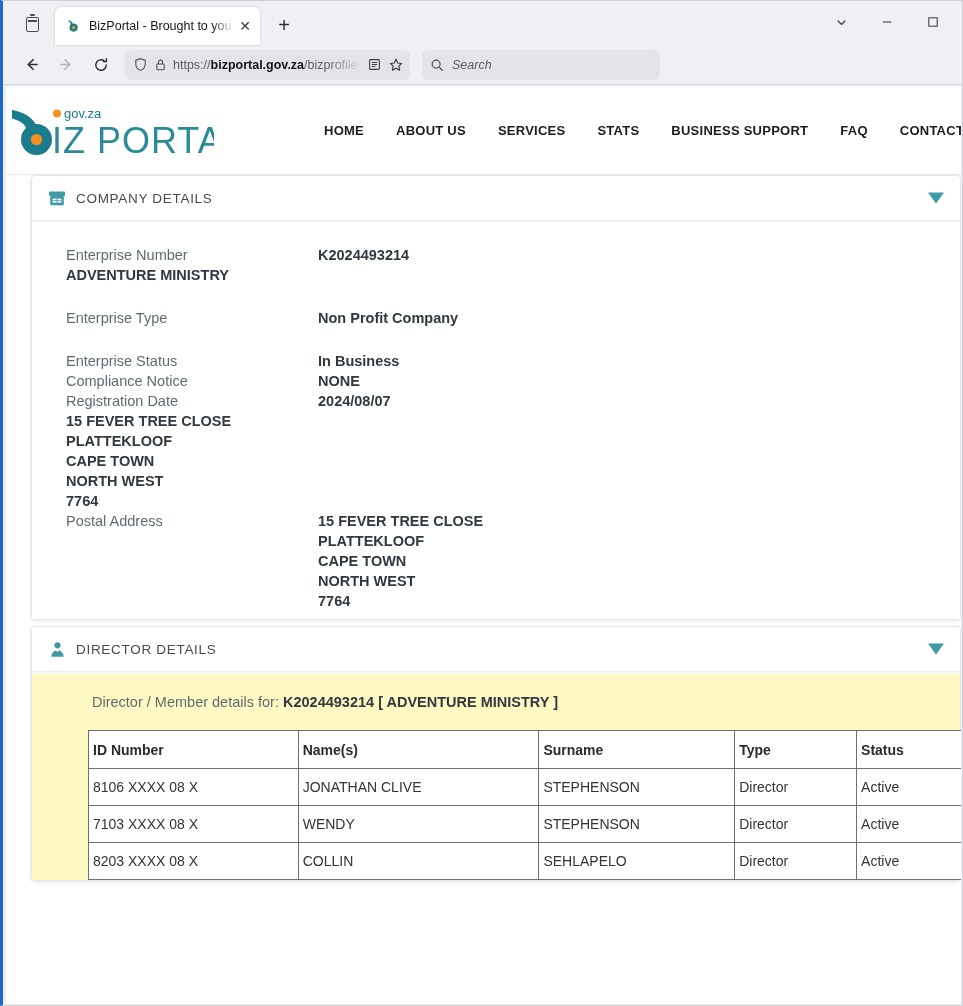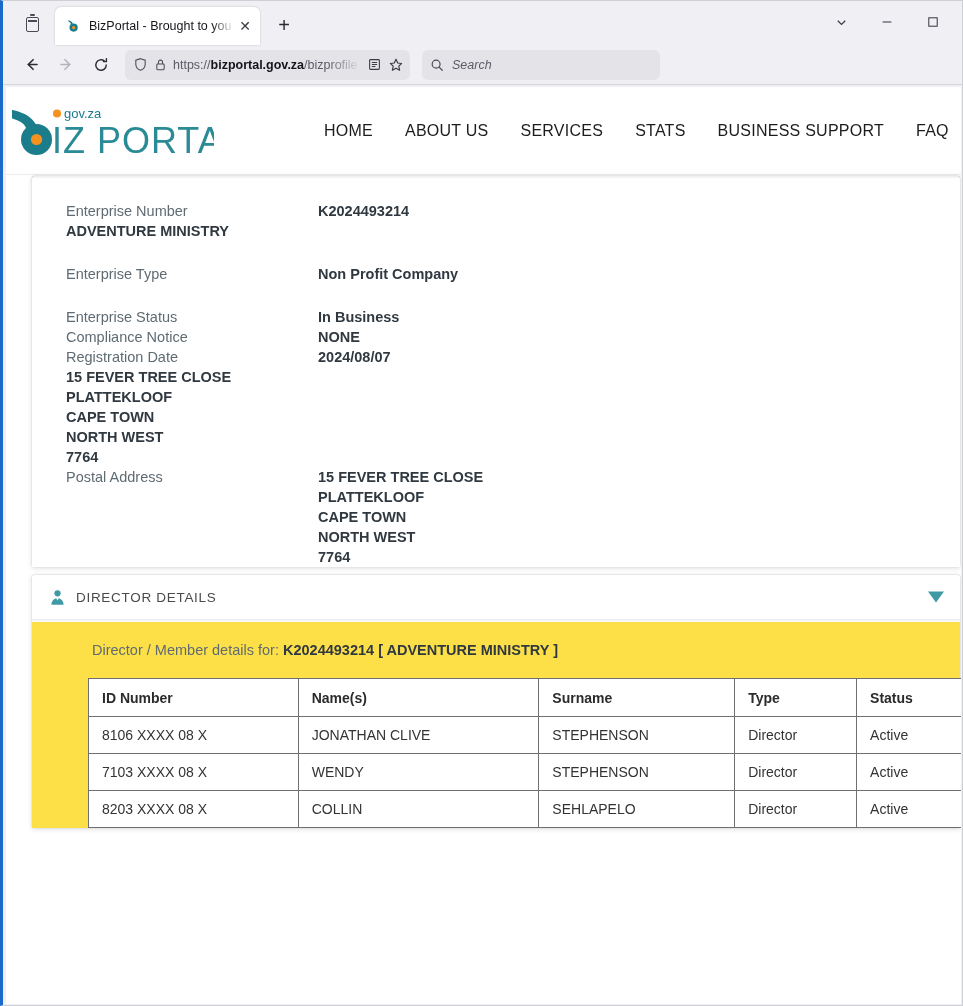--- a/index.html
+++ b/index.html
@@ -190,22 +190,22 @@
   .logo svg { position: absolute; left: 0; top: 0; }
 
   .mainnav {
     display: flex;
     align-items: center;
     gap: 0;
     margin-left: 94px;
     white-space: nowrap;
   }
   .mainnav a {
-    font-size: 16px;
-    font-weight: 400;
+    font-size: 13px;
+    font-weight: 700;
     color: #1c1c1c;
     letter-spacing: .25px;
     padding: 0 16px;
     text-decoration: none;
   }
 
   
   .content {
     position: relative;
     background: #ffffff;
@@ -251,21 +251,21 @@
     border-top: 11px solid #3f9aa6;
   }
 
   .divider-shadow {
     height: 3px;
     background: linear-gradient(to bottom, rgba(0,0,0,.08), rgba(0,0,0,0));
   }
 
   
   .details {
-    padding: 22px 0 0 34px;
+    padding: 22px 0 8px 34px;
     background: #ffffff;
   }
   .drow {
     display: flex;
     align-items: flex-start;
     margin-bottom: 0;
   }
   .dlabel {
     width: 252px;
     flex: 0 0 252px;
@@ -279,40 +279,40 @@
     color: #303840;
     font-weight: 700;
     line-height: 20px;
   }
   .dvalue .addr-line { display: block; }
 
   .drow.sp { margin-top: 23px; }
   .drow.sp-lg { }
 
   
-  .dir-body { padding: 20px 0 0 0; background:#fde047; }
+  .dir-body { padding: 20px 0 0 0; background:#fef9c3; }
   .dir-for {
     font-size: 14.5px;
     color: #5f6b72;
     padding-left: 60px;
     margin-bottom: 20px;
   }
   .dir-for b { color: #303840; font-weight: 700; }
 
   table.dir-table {
     border-collapse: collapse;
     margin-left: 56px;
     width: 876px;
     background: #fff;
   }
   table.dir-table th,
   table.dir-table td {
     border: 1px solid #6f6f6f;
     text-align: left;
-    padding: 10px 13px;
+    padding: 10px 4px;
     font-size: 14px;
     color: #2b2b2b;
     vertical-align: middle;
     height: 37px;
   }
   table.dir-table th {
     font-weight: 700;
     background: #ffffff;
     height: 38px;
   }
@@ -446,20 +446,33 @@
         <a href="#">STATS</a>
         <a href="#">BUSINESS SUPPORT</a>
         <a href="#">FAQ</a>
         <a href="#">CONTACT US</a>
       </nav>
     </div>
 
     <div class="content">
 
       <div class="card">
+        <div class="section-head">
+          <span class="sec-icon">
+            <svg width="18" height="17" viewBox="0 0 18 17">
+              <rect x="1" y="1.5" width="16" height="4.5" rx="1" fill="#3f9aa6"></rect>
+              <rect x="2.2" y="6" width="13.6" height="9.3" rx="0.8" fill="#3f9aa6"></rect>
+              <rect x="4.6" y="8.6" width="8.8" height="4" fill="#ffffff"></rect>
+              <rect x="8.6" y="8.6" width="0.9" height="4" fill="#3f9aa6"></rect>
+              <rect x="4.6" y="10.3" width="8.8" height="0.8" fill="#3f9aa6"></rect>
+            </svg>
+          </span>
+          <span class="sec-title">COMPANY DETAILS</span>
+          <span class="caret"></span>
+        </div>
 
         <div class="divider-shadow"></div>
 
         <div class="details">
 
           <div class="drow">
             <div class="dlabel">Enterprise Number</div>
             <div class="dvalue">K2024493214</div>
           </div>
 

